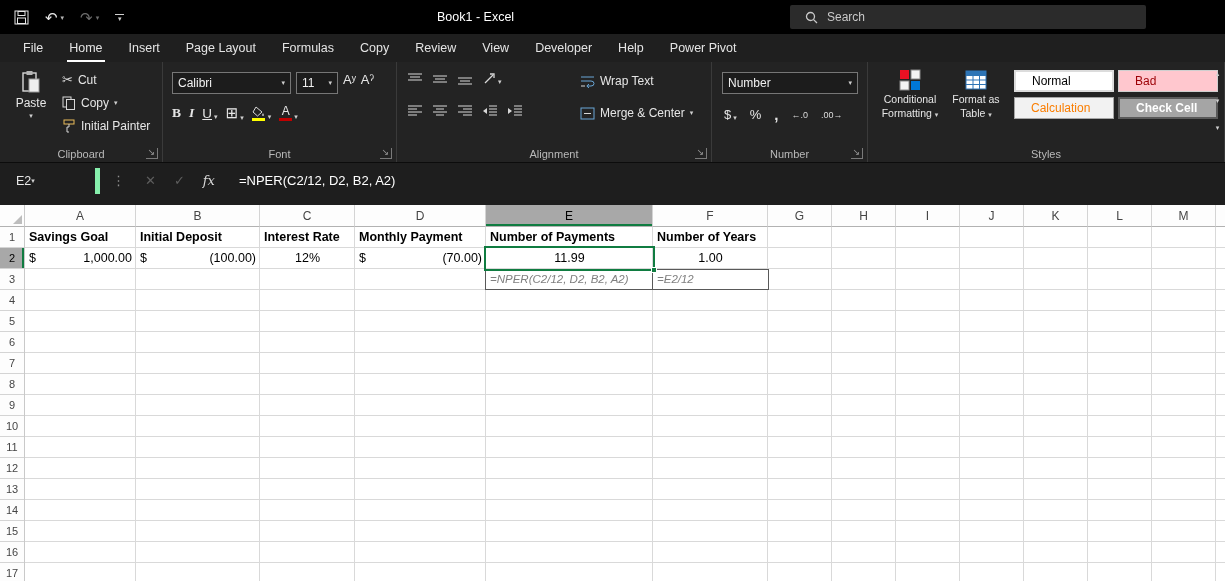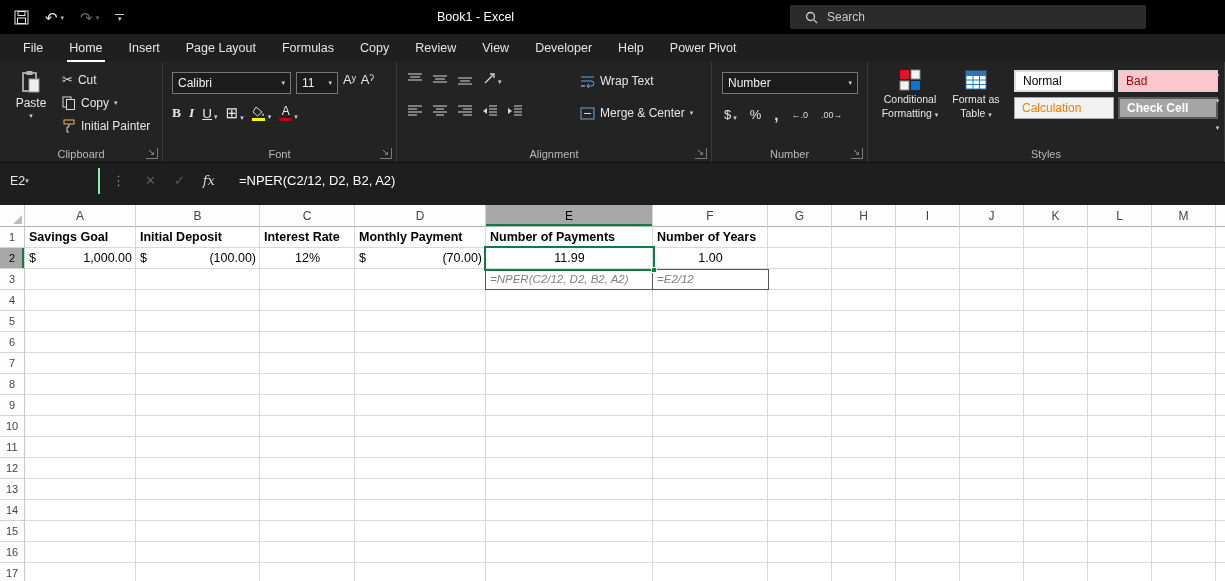--- a/index.html
+++ b/index.html
@@ -59,32 +59,32 @@
   .aln-right2{position:absolute;left:183px;top:44px}
 
   .g-number{width:156px}
   .numrow2{position:absolute;left:12px;top:44px;display:flex;align-items:center;gap:13px;font-size:13px}
   .decbtn{font-size:9px;color:#dcdcdc;letter-spacing:0}
 
   .g-styles{width:357px}
   .bigbtn{position:absolute;display:flex;flex-direction:column;align-items:center;gap:2px;font-size:10.5px;
           line-height:12px;text-align:center;color:#e6e6e6}
   .chips{position:absolute;left:146px;top:8px;display:grid;grid-template-columns:100px 100px;grid-auto-rows:24px;gap:3px 4px}
-  .chip{height:22px;display:flex;align-items:center;padding-left:7px;font-size:12px;cursor:default}
+  .chip{height:22px;display:flex;align-items:center;padding-left:16px;font-size:12px;cursor:default}
   .chip-normal{background:#fff;color:#000;border:2px solid #dcdcdc}
   .chip-bad{background:#ffc7ce;color:#9c0006;border:1px solid #cfcfcf}
   .chip-calc{background:#f2f2f2;color:#fa7d00;border:1px solid #a6a6a6}
   .chip-check{background:#a5a5a5;color:#fff;font-weight:700;border:2px solid #5a5a5a}
   .gscroll{position:absolute;right:1px;top:8px;width:11px;height:62px;display:flex;flex-direction:column;
            justify-content:space-between;align-items:center;font-size:7px;color:#cfcfcf}
 
   
   .fbar{height:36px;background:#1e1e1e;border-top:1px solid #0c0c0c;display:flex;align-items:center;color:#e8e8e8}
   .namebox{width:100px;height:26px;display:flex;align-items:center;
-           padding:0 8px 0 10px;font-size:12.5px;border-right:2px solid #86efac}
+           padding:0 8px 0 16px;font-size:12.5px;border-right:5px solid #86efac}
   .fdots{margin-left:12px;color:#8f8f8f;font-size:13px}
   .fx-x{margin-left:20px;color:#5e5e5e;font-size:13px}
   .fx-ok{margin-left:18px;color:#5e5e5e;font-size:13px}
   .fx-fx{margin-left:18px;color:#d8d8d8;font-family:"DejaVu Serif",serif;font-style:italic;font-size:13px}
   .ftext{margin-left:24px;font-size:13px;color:#fff}
   .fgap{height:7px;background:#1e1e1e}
 
   
   .sheet{position:relative;height:376px;background:#fff;color:#000}
   .chrow{display:flex;height:22px;font-size:12px;color:#454545}

